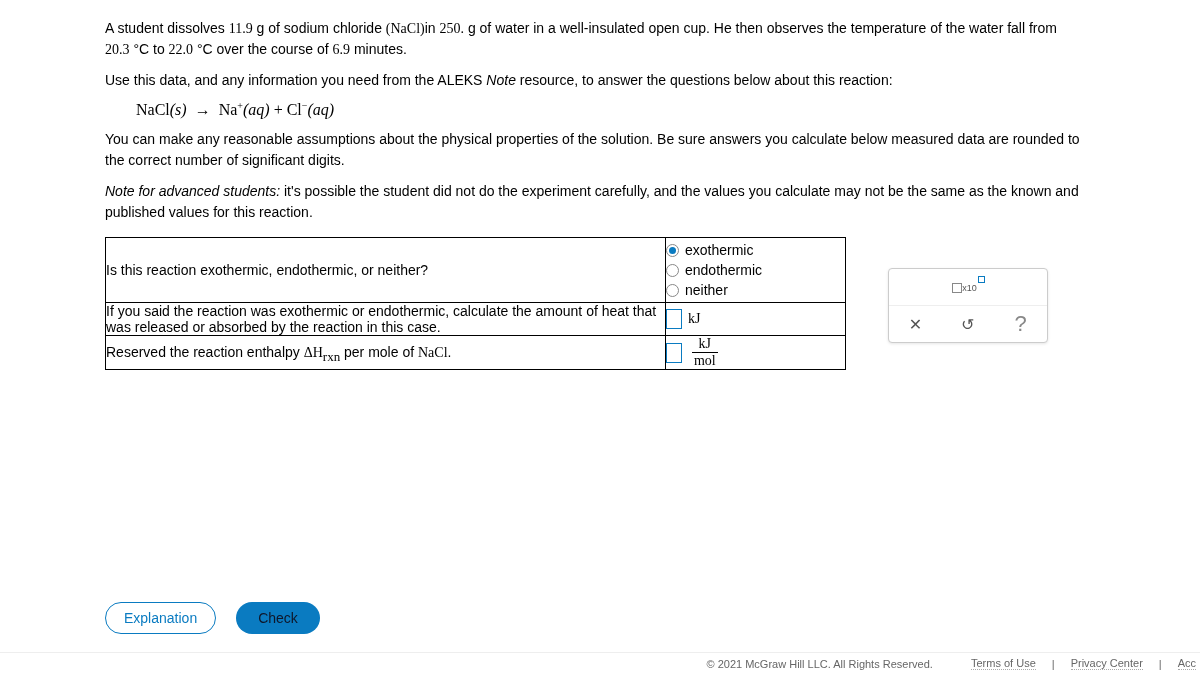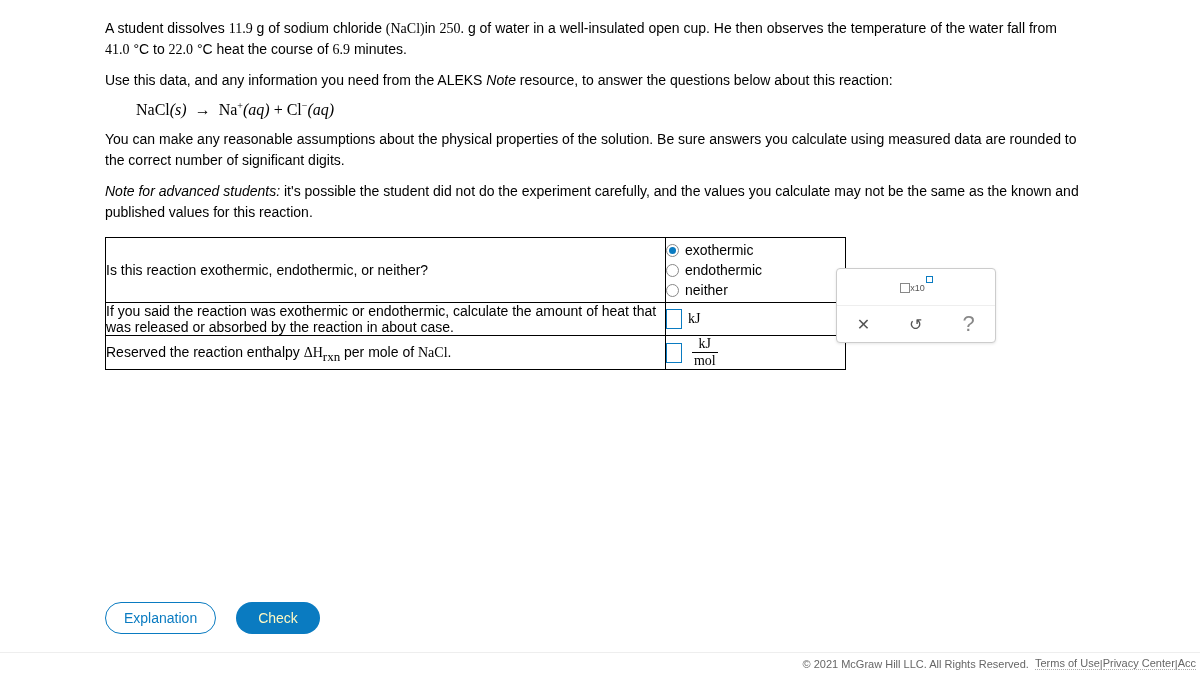--- a/index.html
+++ b/index.html
@@ -32,62 +32,62 @@
   .q-right { width: 180px; padding: 10px 14px; margin-top: 26px; }
   .opt { display: flex; align-items: center; gap: 6px; margin: 4px 0; }
   .radio { width: 13px; height: 13px; border: 1px solid #888; border-radius: 50%; display: inline-block; }
   .radio.selected::after { content:""; display:block; width:7px; height:7px; margin:2px; border-radius:50%; background:#0a7bc1;}
   .inputbox { display:inline-block; width:16px; height:20px; border:1px solid #0a7bc1; vertical-align:middle; margin-right:6px;}
   .frac { display:inline-block; text-align:center; vertical-align:middle; font-family: Georgia,'Times New Roman',serif;}
   .frac .num { display:block; border-bottom:1px solid #000; padding:0 2px;}
   .frac .den { display:block; padding:0 2px;}
 
   .palette {
-    position:absolute; left:836px; top:268px;
+    position:absolute; left:888px; top:268px;
     width:160px; border:1px solid #ccc; border-radius:4px; background:#fff;
     box-shadow:0 1px 3px rgba(0,0,0,0.1);
   }
   .palette-row { display:flex; }
   .palette-cell { flex:1; height:36px; display:flex; align-items:center; justify-content:center; font-size:16px; color:#555; cursor:pointer;}
   .palette-row + .palette-row { border-top:1px solid #eee;}
 
   .x10-box { font-size:11px; position:relative; }
   .x10-rect { display:inline-block; width:10px; height:10px; border:1px solid #888; vertical-align:middle;}
   .x10-sup { display:inline-block; width:7px; height:7px; border:1px solid #0a7bc1; position:relative; top:-8px; left:1px;}
 
   .bottom-buttons { position:absolute; left:105px; top:602px; display:flex; gap:20px;}
   .btn-outline { border:1.5px solid #0a7bc1; color:#0a7bc1; background:#fff; border-radius:18px; padding:7px 18px; font-size:14px; cursor:pointer;}
-  .btn-solid { border:none; color:#fef9c3; background:#0a7bc1; border-radius:18px; padding:8px 22px; font-size:14px; cursor:pointer;}
+  .btn-solid { border:none; color:#0f172a; background:#0a7bc1; border-radius:18px; padding:8px 22px; font-size:14px; cursor:pointer;}
 
-  .footer { position:absolute; bottom:0; right:0; left:0; height:22px; background:#fff; border-top:1px solid #eee; font-size:11px; color:#666; display:flex; justify-content:flex-end; align-items:center; padding-right:4px; gap:0;}
+  .footer { position:absolute; bottom:0; right:0; left:0; height:22px; background:#fff; border-top:1px solid #eee; font-size:11px; color:#666; display:flex; justify-content:flex-end; align-items:center; padding-right:4px; gap:16px;}
   .footer a { color:#666; text-decoration:none; border-bottom:1px dotted #aaa; cursor:pointer;}
 
   .reset-icon { display:inline-block; transform: scaleX(-1); }
 </style>
 </head>
 <body>
 
 <div class="content">
   <p class="para">
     <span>A student dissolves </span><span class="serif">11.9</span><span> g of sodium chloride </span><span class="serif">(NaCl)</span><span>in </span><span class="serif">250.</span><span> g of water in a well-insulated open cup. He then observes the temperature of the water fall from</span>
     <br>
-    <span class="serif">41.0</span><span> °C to </span><span class="serif">22.0</span><span> °C heat the course of </span><span class="serif">6.9</span><span> minutes.</span>
+    <span class="serif">20.3</span><span> °C to </span><span class="serif">22.0</span><span> °C over the course of </span><span class="serif">6.9</span><span> minutes.</span>
   </p>
 
   <p class="para">
     <span>Use this data, and any information you need from the ALEKS </span><span class="italic" style="color:#000;">Note</span><span> resource, to answer the questions below about this reaction:</span>
   </p>
 
   <div class="eqline">
     <span>NaCl</span><span class="italic">(s)</span>
     &nbsp;<span>→</span>&nbsp;
     <span>Na</span><sup>+</sup><span class="italic">(aq)</span><span> + </span><span>Cl</span><sup>−</sup><span class="italic">(aq)</span>
   </div>
 
-  <p class="para">You can make any reasonable assumptions about the physical properties of the solution. Be sure answers you calculate using measured data are rounded to the correct number of significant digits.</p>
+  <p class="para">You can make any reasonable assumptions about the physical properties of the solution. Be sure answers you calculate below measured data are rounded to the correct number of significant digits.</p>
 
   <p class="para">
     <span class="italic">Note for advanced students:</span><span> it's possible the student did not do the experiment carefully, and the values you calculate may not be the same as the known and published values for this reaction.</span>
   </p>
 
   <table class="qtable">
     <tbody>
         <tr>
       <td class="q-left">Is this reaction exothermic, endothermic, or neither?</td>
       <td class="q-right">
@@ -99,21 +99,21 @@
               <span class="radio"></span>
               <span>endothermic</span>
             </div>
         <div class="opt">
               <span class="radio"></span>
               <span>neither</span>
             </div>
       </td>
     </tr>
     <tr>
-      <td class="q-left">If you said the reaction was exothermic or endothermic, calculate the amount of heat that was released or absorbed by the reaction in about case.</td>
+      <td class="q-left">If you said the reaction was exothermic or endothermic, calculate the amount of heat that was released or absorbed by the reaction in this case.</td>
       <td class="q-right">
         <span class="inputbox"></span><span class="serif">kJ</span>
       </td>
     </tr>
     <tr>
       <td class="q-left">
         <span>Reserved the reaction enthalpy </span><span class="serif">ΔH</span><sub class="serif">rxn</sub><span> per mole of </span><span class="serif">NaCl</span><span>.</span>
       </td>
       <td class="q-right">
         <span class="inputbox"></span>

